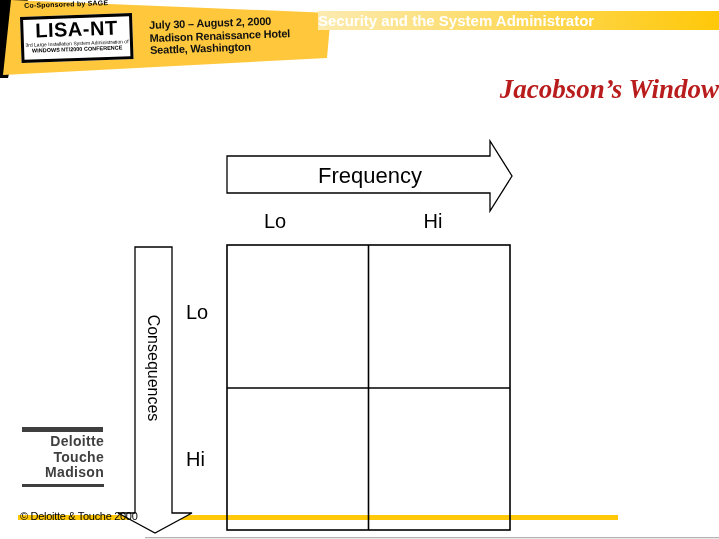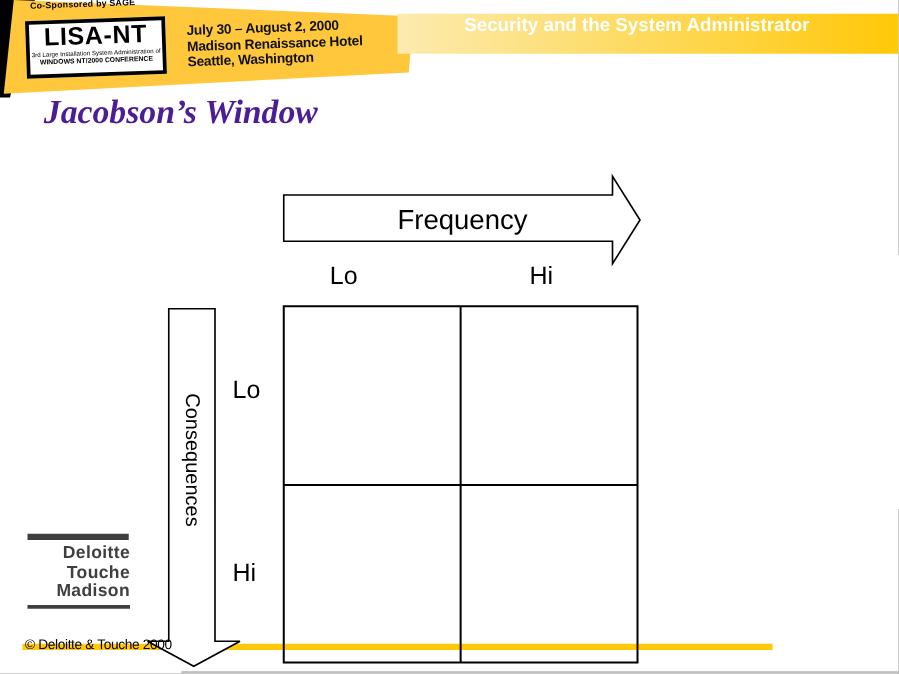--- a/index.html
+++ b/index.html
@@ -18,30 +18,30 @@
     background:#fff;border:3px solid #000;text-align:center;
     transform:rotate(-2deg);transform-origin:left top;overflow:hidden;}
   .lisa-name{font-size:20px;font-weight:900;line-height:22px;letter-spacing:.5px;}
   .lisa-sub1{font-size:5px;line-height:6px;white-space:nowrap;}
   .lisa-sub2{font-size:5.5px;font-weight:bold;line-height:7px;white-space:nowrap;}
   .dates{position:absolute;left:149px;top:19px;font-size:11px;font-weight:bold;
     line-height:12.5px;letter-spacing:-.2px;transform:rotate(-2deg);
     transform-origin:left top;color:#111;}
 
   
-  .header-bar{position:absolute;left:318px;top:11px;width:401px;height:32px;
+  .header-bar{position:absolute;left:318px;top:11px;width:401px;height:19px;
     background:linear-gradient(to right,#FCEBB0,#FFC808);
-    text-align:center;line-height:19px;font-size:15px;font-weight:bold;color:#fff;
+    text-align:left;line-height:19px;font-size:15px;font-weight:bold;color:#fff;
     padding-right:0;box-sizing:border-box;}
   .header-bar span{padding-right:18px;}
 
   
-  .title{position:absolute;left:35px;top:74px;width:684px;text-align:left;
+  .title{position:absolute;left:35px;top:74px;width:684px;text-align:right;
     font-family:"Liberation Serif",serif;font-style:italic;font-weight:bold;
-    font-size:27px;color:#4c1d95;}
+    font-size:27px;color:#b91c1c;}
 
   
   .freq-label{position:absolute;left:300px;top:163px;width:140px;text-align:center;
     font-size:22px;}
   .axis20{font-size:20px;}
   .col-lo{position:absolute;left:250px;top:210px;width:50px;text-align:center;}
   .col-hi{position:absolute;left:408px;top:210px;width:50px;text-align:center;}
   .row-lo{position:absolute;left:186px;top:301px;width:40px;}
   .row-hi{position:absolute;left:186px;top:448px;width:40px;}
   .cons-label{position:absolute;left:153px;top:368px;font-size:16px;white-space:nowrap;

